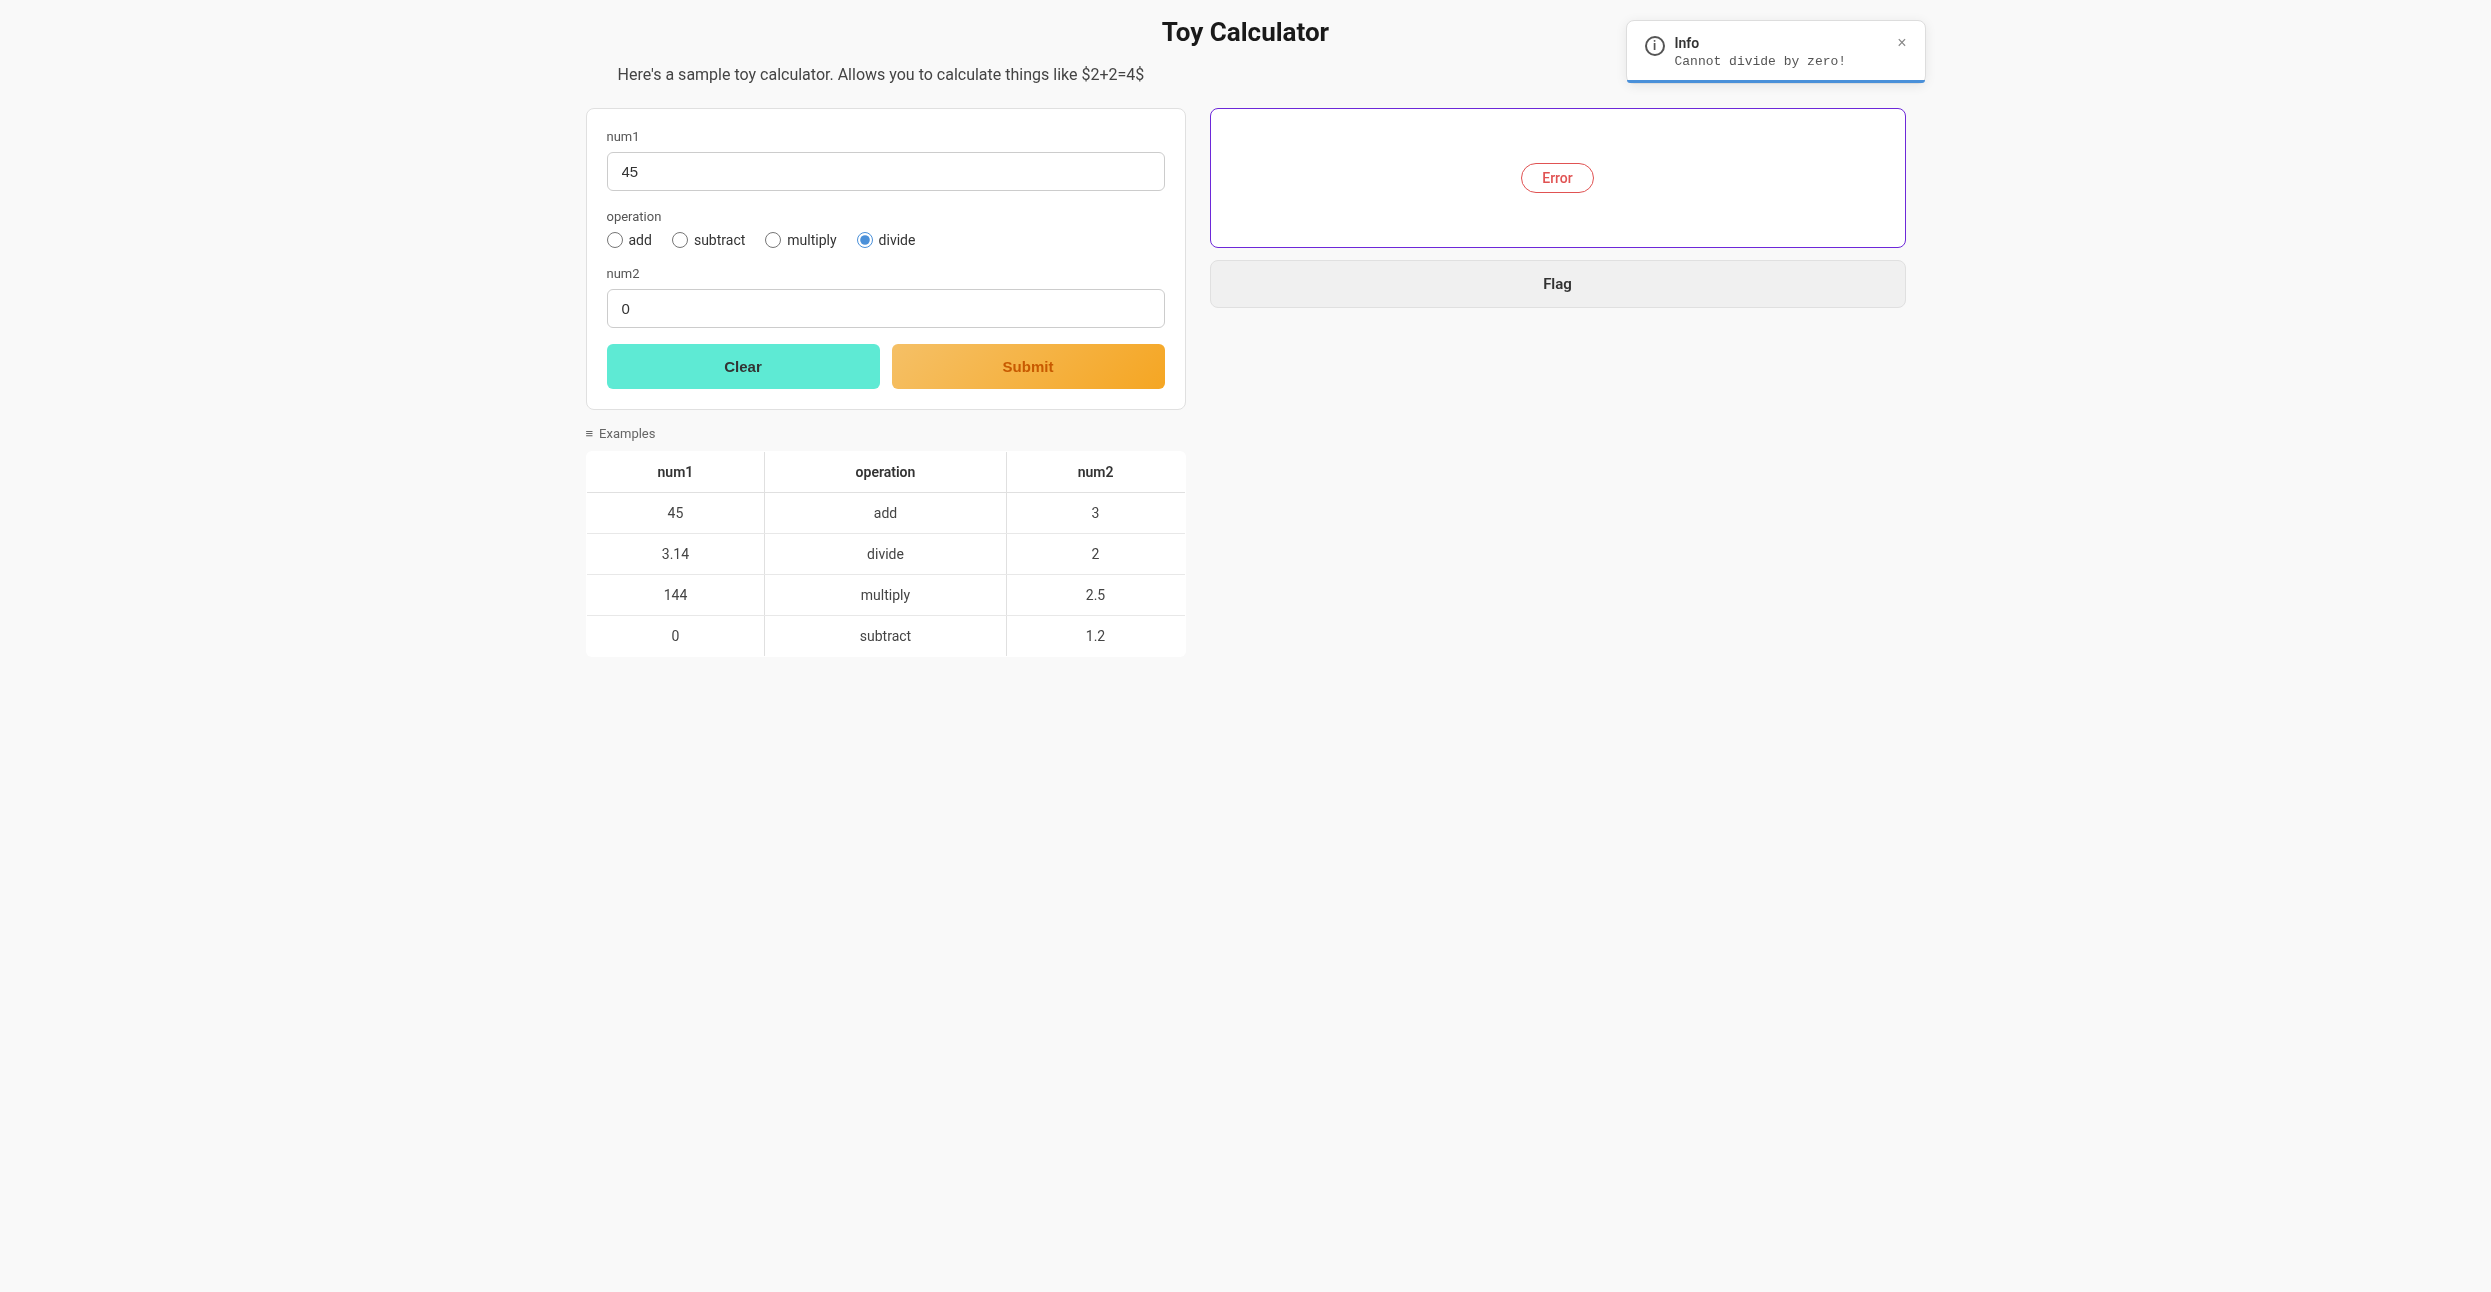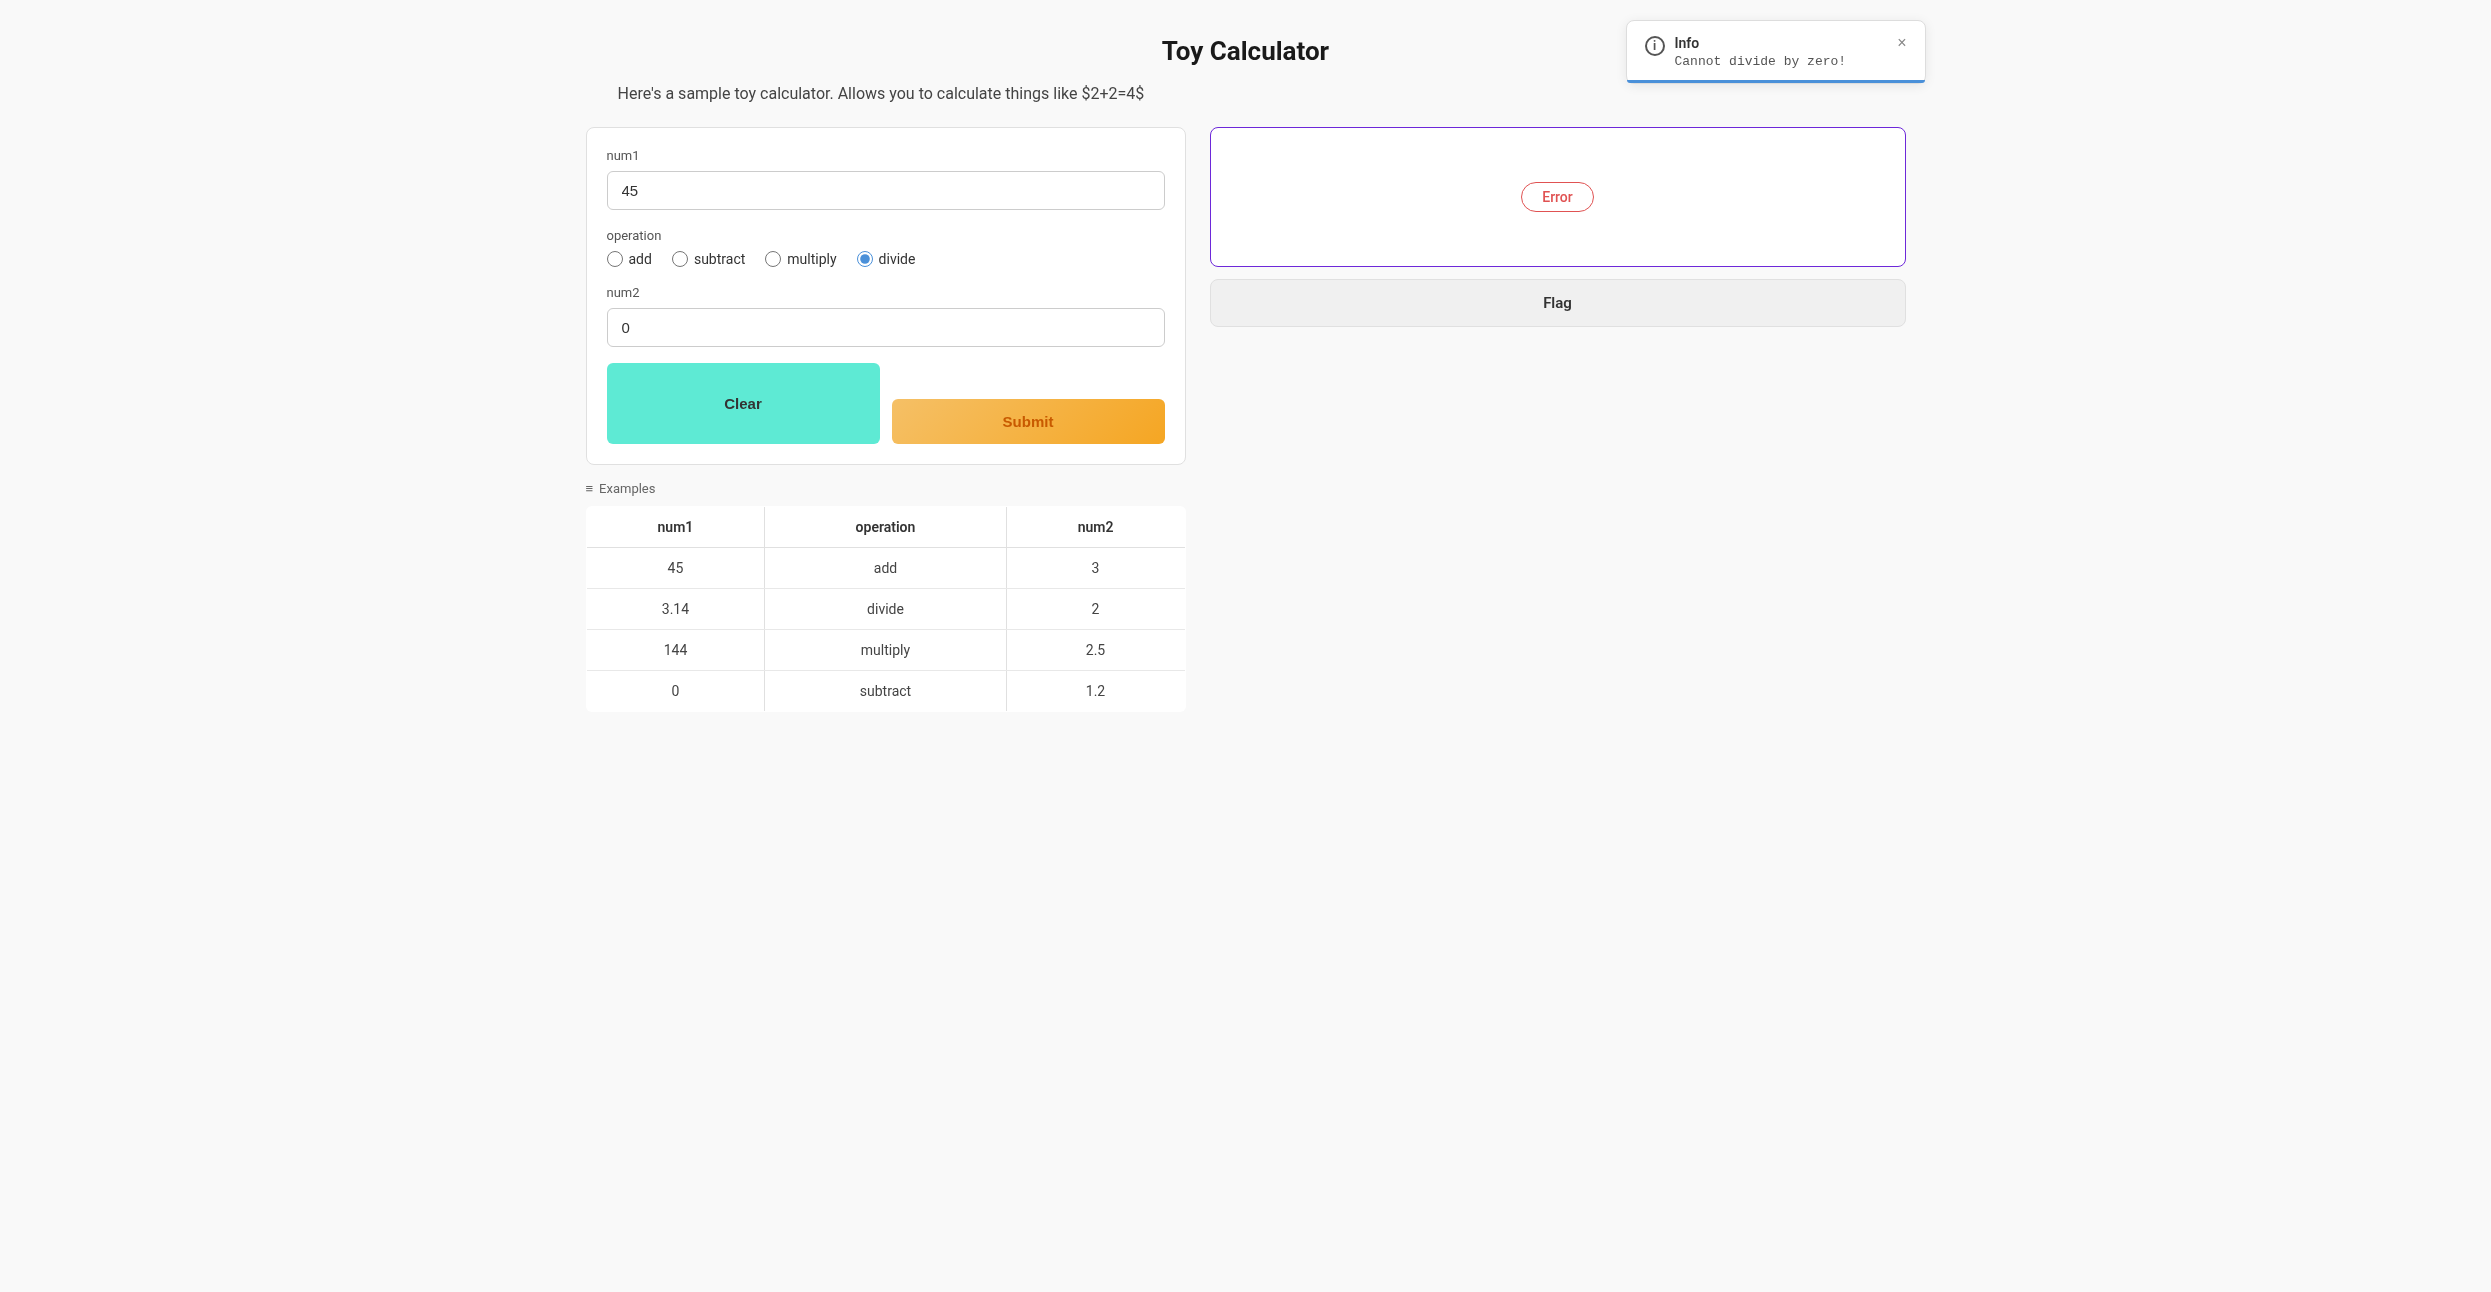--- a/index.html
+++ b/index.html
@@ -11,21 +11,21 @@
     body {
       font-family: -apple-system, BlinkMacSystemFont, 'Segoe UI', Roboto, sans-serif;
       background: #f9f9f9;
       color: #333;
       min-height: 100vh;
     }
 
     .page-wrapper {
       max-width: 1400px;
       margin: 0 auto;
-      padding: 36px 40px;
+      padding: 17px 40px;
       position: relative;
     }
 
     .page-title {
       text-align: center;
       font-size: 26px;
       font-weight: 700;
       color: #1a1a1a;
       margin-bottom: 18px;
     }
@@ -200,21 +200,20 @@
     .btn-submit {
       flex: 1;
       padding: 14px;
       background: linear-gradient(135deg, #f5c066, #f5a623);
       border: none;
       border-radius: 6px;
       font-size: 15px;
       font-weight: 600;
       color: #c85a00;
       cursor: pointer;
-      margin-top: 36px;
     }
 
     
     .examples-header {
       display: flex;
       align-items: center;
       gap: 6px;
       font-size: 13px;
       color: #666;
       margin-bottom: 10px;

